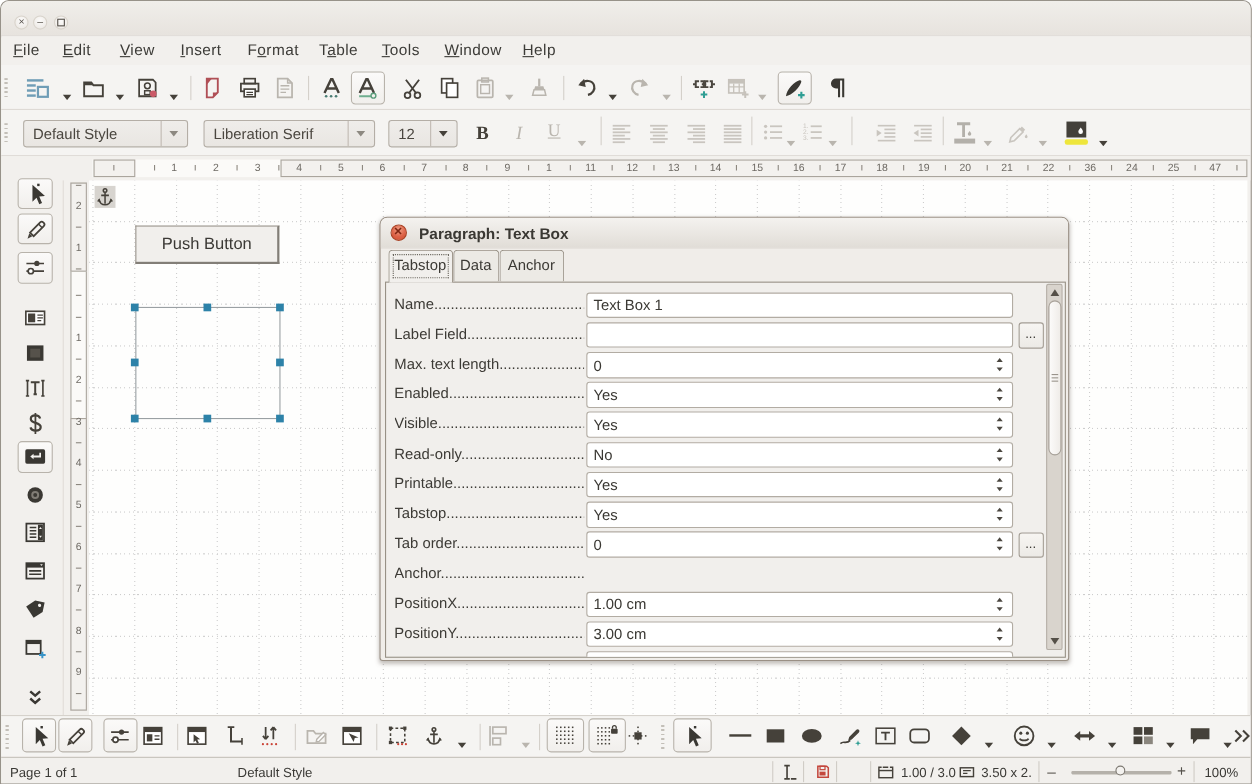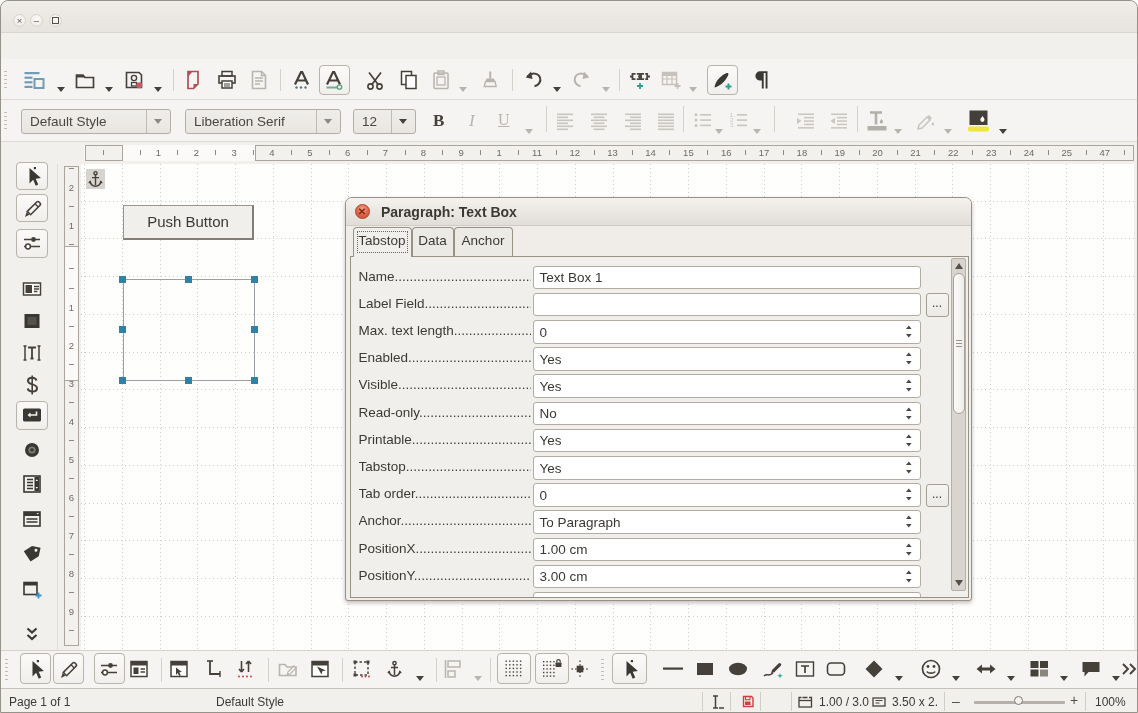--- a/index.html
+++ b/index.html
@@ -73,20 +73,31 @@
 #dthumb { position:absolute; left:0.5px; top:14px; width:12px; height:141px; background:linear-gradient(to right,#fcfbfa,#efece8); border:1px solid #a8a29a; border-radius:6px; }
 </style></head>
 <body>
 <div id="win">
 
 <div id="titlebar">
  <div class="wbtn" style="left:12px;">×</div>
  <div class="wbtn" style="left:29px;">–</div>
  <div class="wbtn" style="left:48px;"><span style="display:inline-block;width:6.5px;height:6.5px;border:1px solid #55504a;margin-top:2.5px;"></span></div>
 </div>
+<div id="menubar">
+      <div class="mitem" style="left:11px"><u>F</u>ile</div>
+      <div class="mitem" style="left:56px"><u>E</u>dit</div>
+      <div class="mitem" style="left:108px"><u>V</u>iew</div>
+      <div class="mitem" style="left:163px"><u>I</u>nsert</div>
+      <div class="mitem" style="left:224px">F<u>o</u>rmat</div>
+      <div class="mitem" style="left:289px">T<u>a</u>ble</div>
+      <div class="mitem" style="left:346px"><u>T</u>ools</div>
+      <div class="mitem" style="left:403px"><u>W</u>indow</div>
+      <div class="mitem" style="left:474px"><u>H</u>elp</div>
+    </div>
     <div id="tb1">
       <div class="grip" style="left:3px;top:12px;height:18px"></div>
 <div class="icon" style="left:21.0px;top:9.0px"><svg width="24" height="24" viewBox="0 0 24 24">
           <rect x="2.5" y="4" width="15" height="2.2" fill="#6f9db6"></rect>
           <rect x="2.5" y="8.6" width="8" height="2.2" fill="#6f9db6"></rect>
           <rect x="2.5" y="13.2" width="8" height="2.2" fill="#6f9db6"></rect>
           <rect x="2.5" y="17.8" width="8" height="2.2" fill="#6f9db6"></rect>
           <rect x="12.5" y="11" width="9" height="9" fill="none" stroke="#6f9db6" stroke-width="2"></rect>
         </svg></div>
 <div class="icon" style="left:56.0px;top:18.5px"><svg width="8" height="5" viewBox="0 0 8 5">
@@ -361,21 +372,21 @@
 <div class="rnum" style="left:792.9px;top:4.5px;width:16px">18</div>
 <div class="rtick" style="left:819.8px;top:8px"></div>
 <div class="rnum" style="left:830.8px;top:4.5px;width:16px">19</div>
 <div class="rtick" style="left:857.7px;top:8px"></div>
 <div class="rnum" style="left:868.6px;top:4.5px;width:16px">20</div>
 <div class="rtick" style="left:895.5px;top:8px"></div>
 <div class="rnum" style="left:906.5px;top:4.5px;width:16px">21</div>
 <div class="rtick" style="left:933.4px;top:8px"></div>
 <div class="rnum" style="left:944.3px;top:4.5px;width:16px">22</div>
 <div class="rtick" style="left:971.2px;top:8px"></div>
-<div class="rnum" style="left:982.2px;top:4.5px;width:16px">23</div>
+<div class="rnum" style="left:982.2px;top:4.5px;width:16px">36</div>
 <div class="rtick" style="left:1009.1px;top:8px"></div>
 <div class="rnum" style="left:1020.0px;top:4.5px;width:16px">24</div>
 <div class="rtick" style="left:1046.9px;top:8px"></div>
 <div class="rnum" style="left:1057.8px;top:4.5px;width:16px">25</div>
 <div class="rtick" style="left:1084.8px;top:8px"></div>
 <div class="rnum" style="left:1095.7px;top:4.5px;width:16px">47</div>
 <div class="rtick" style="left:1122.6px;top:8px"></div>
 <div class="rtick" style="left:138.5px;top:8px"></div>
     </div>
     <div id="lefttb">
@@ -856,27 +867,20 @@
 <div class="plabel" style="top:229.7px"><span>Tab order......................................................................</span></div>
 <div class="pfield" style="top:226.7px">
           <span class="pval">0</span>
           <div class="spin"><svg width="22" height="21" viewBox="0 0 22 21">
               <path d="M8 8 L10.8 4.5 L13.6 8 Z" fill="#4a463f"></path>
               <path d="M8 13 L10.8 16.5 L13.6 13 Z" fill="#4a463f"></path>
             </svg></div>
         </div>
 <div class="pmore" style="top:227.2px">...</div>
 <div class="plabel" style="top:256.9px"><span>Anchor......................................................................</span></div>
-<div class="pfield" style="top:253.9px">
-          <span class="pval">To Paragraph</span>
-          <div class="spin"><svg width="22" height="21" viewBox="0 0 22 21">
-              <path d="M8 8 L10.8 4.5 L13.6 8 Z" fill="#4a463f"></path>
-              <path d="M8 13 L10.8 16.5 L13.6 13 Z" fill="#4a463f"></path>
-            </svg></div>
-        </div>
 <div class="plabel" style="top:284.1px"><span>PositionX......................................................................</span></div>
 <div class="pfield" style="top:281.1px">
           <span class="pval">1.00 cm</span>
           <div class="spin"><svg width="22" height="21" viewBox="0 0 22 21">
               <path d="M8 8 L10.8 4.5 L13.6 8 Z" fill="#4a463f"></path>
               <path d="M8 13 L10.8 16.5 L13.6 13 Z" fill="#4a463f"></path>
             </svg></div>
         </div>
 <div class="plabel" style="top:311.3px"><span>PositionY......................................................................</span></div>
 <div class="pfield" style="top:308.3px">

